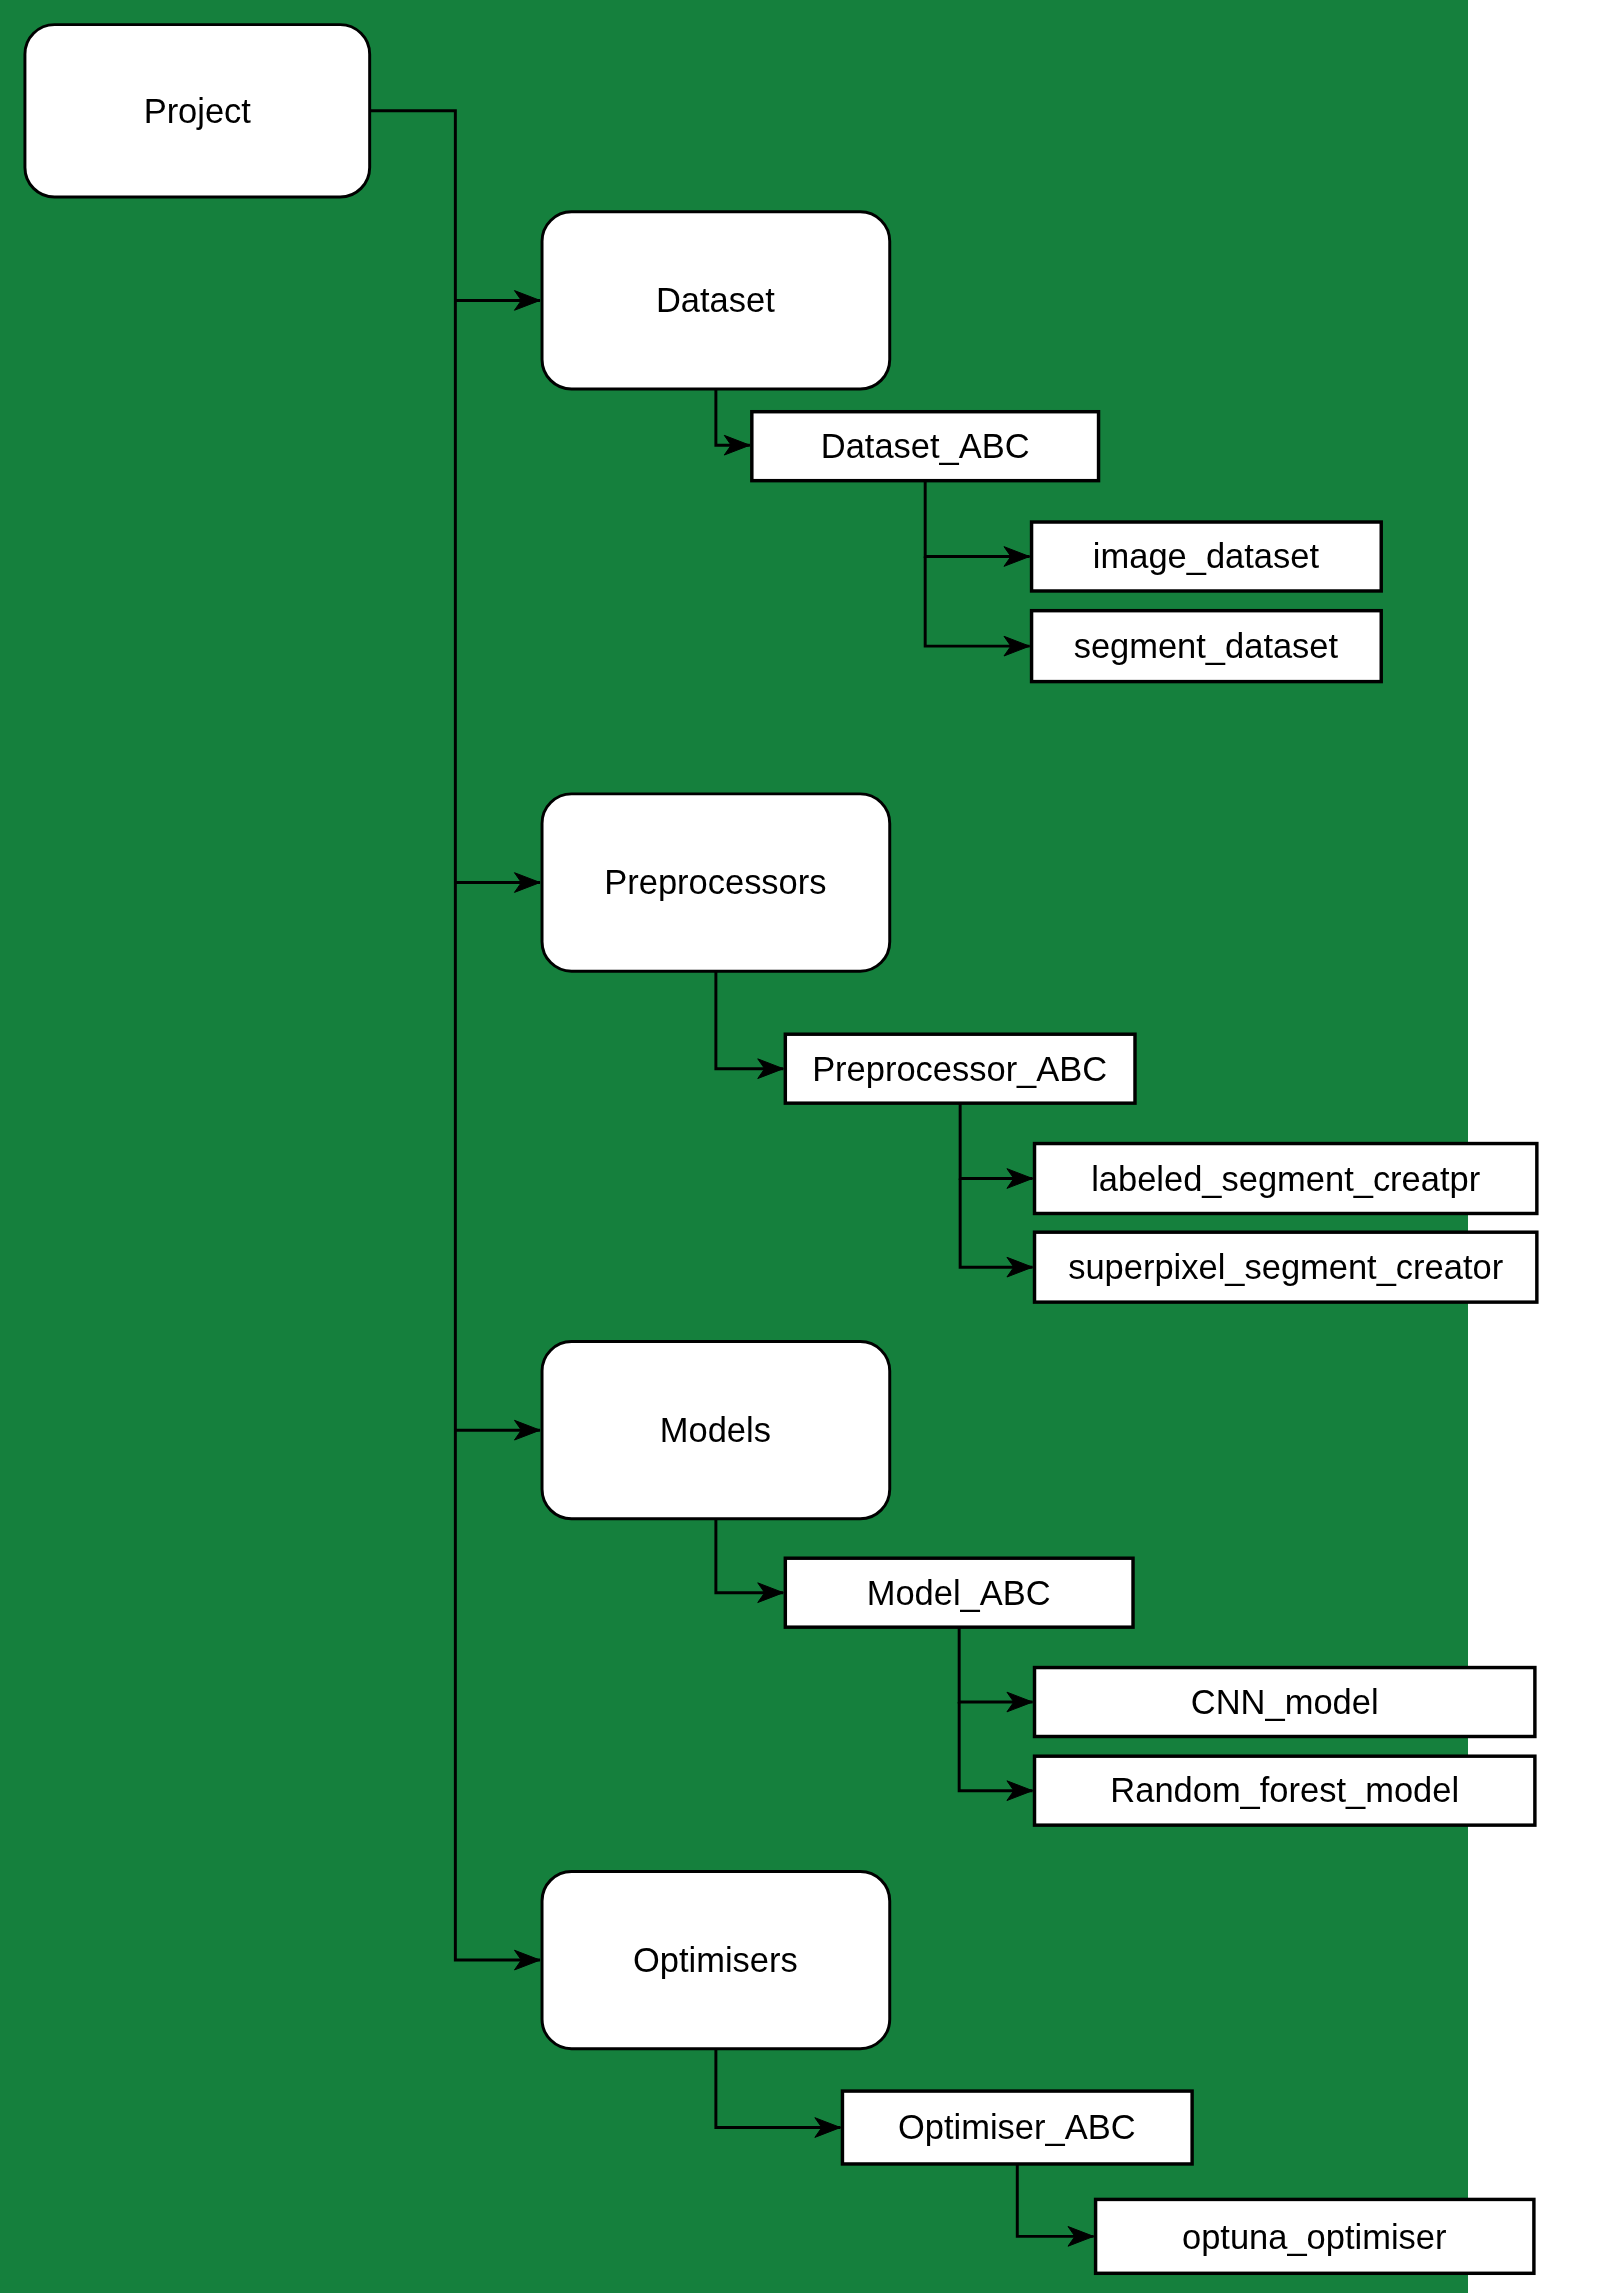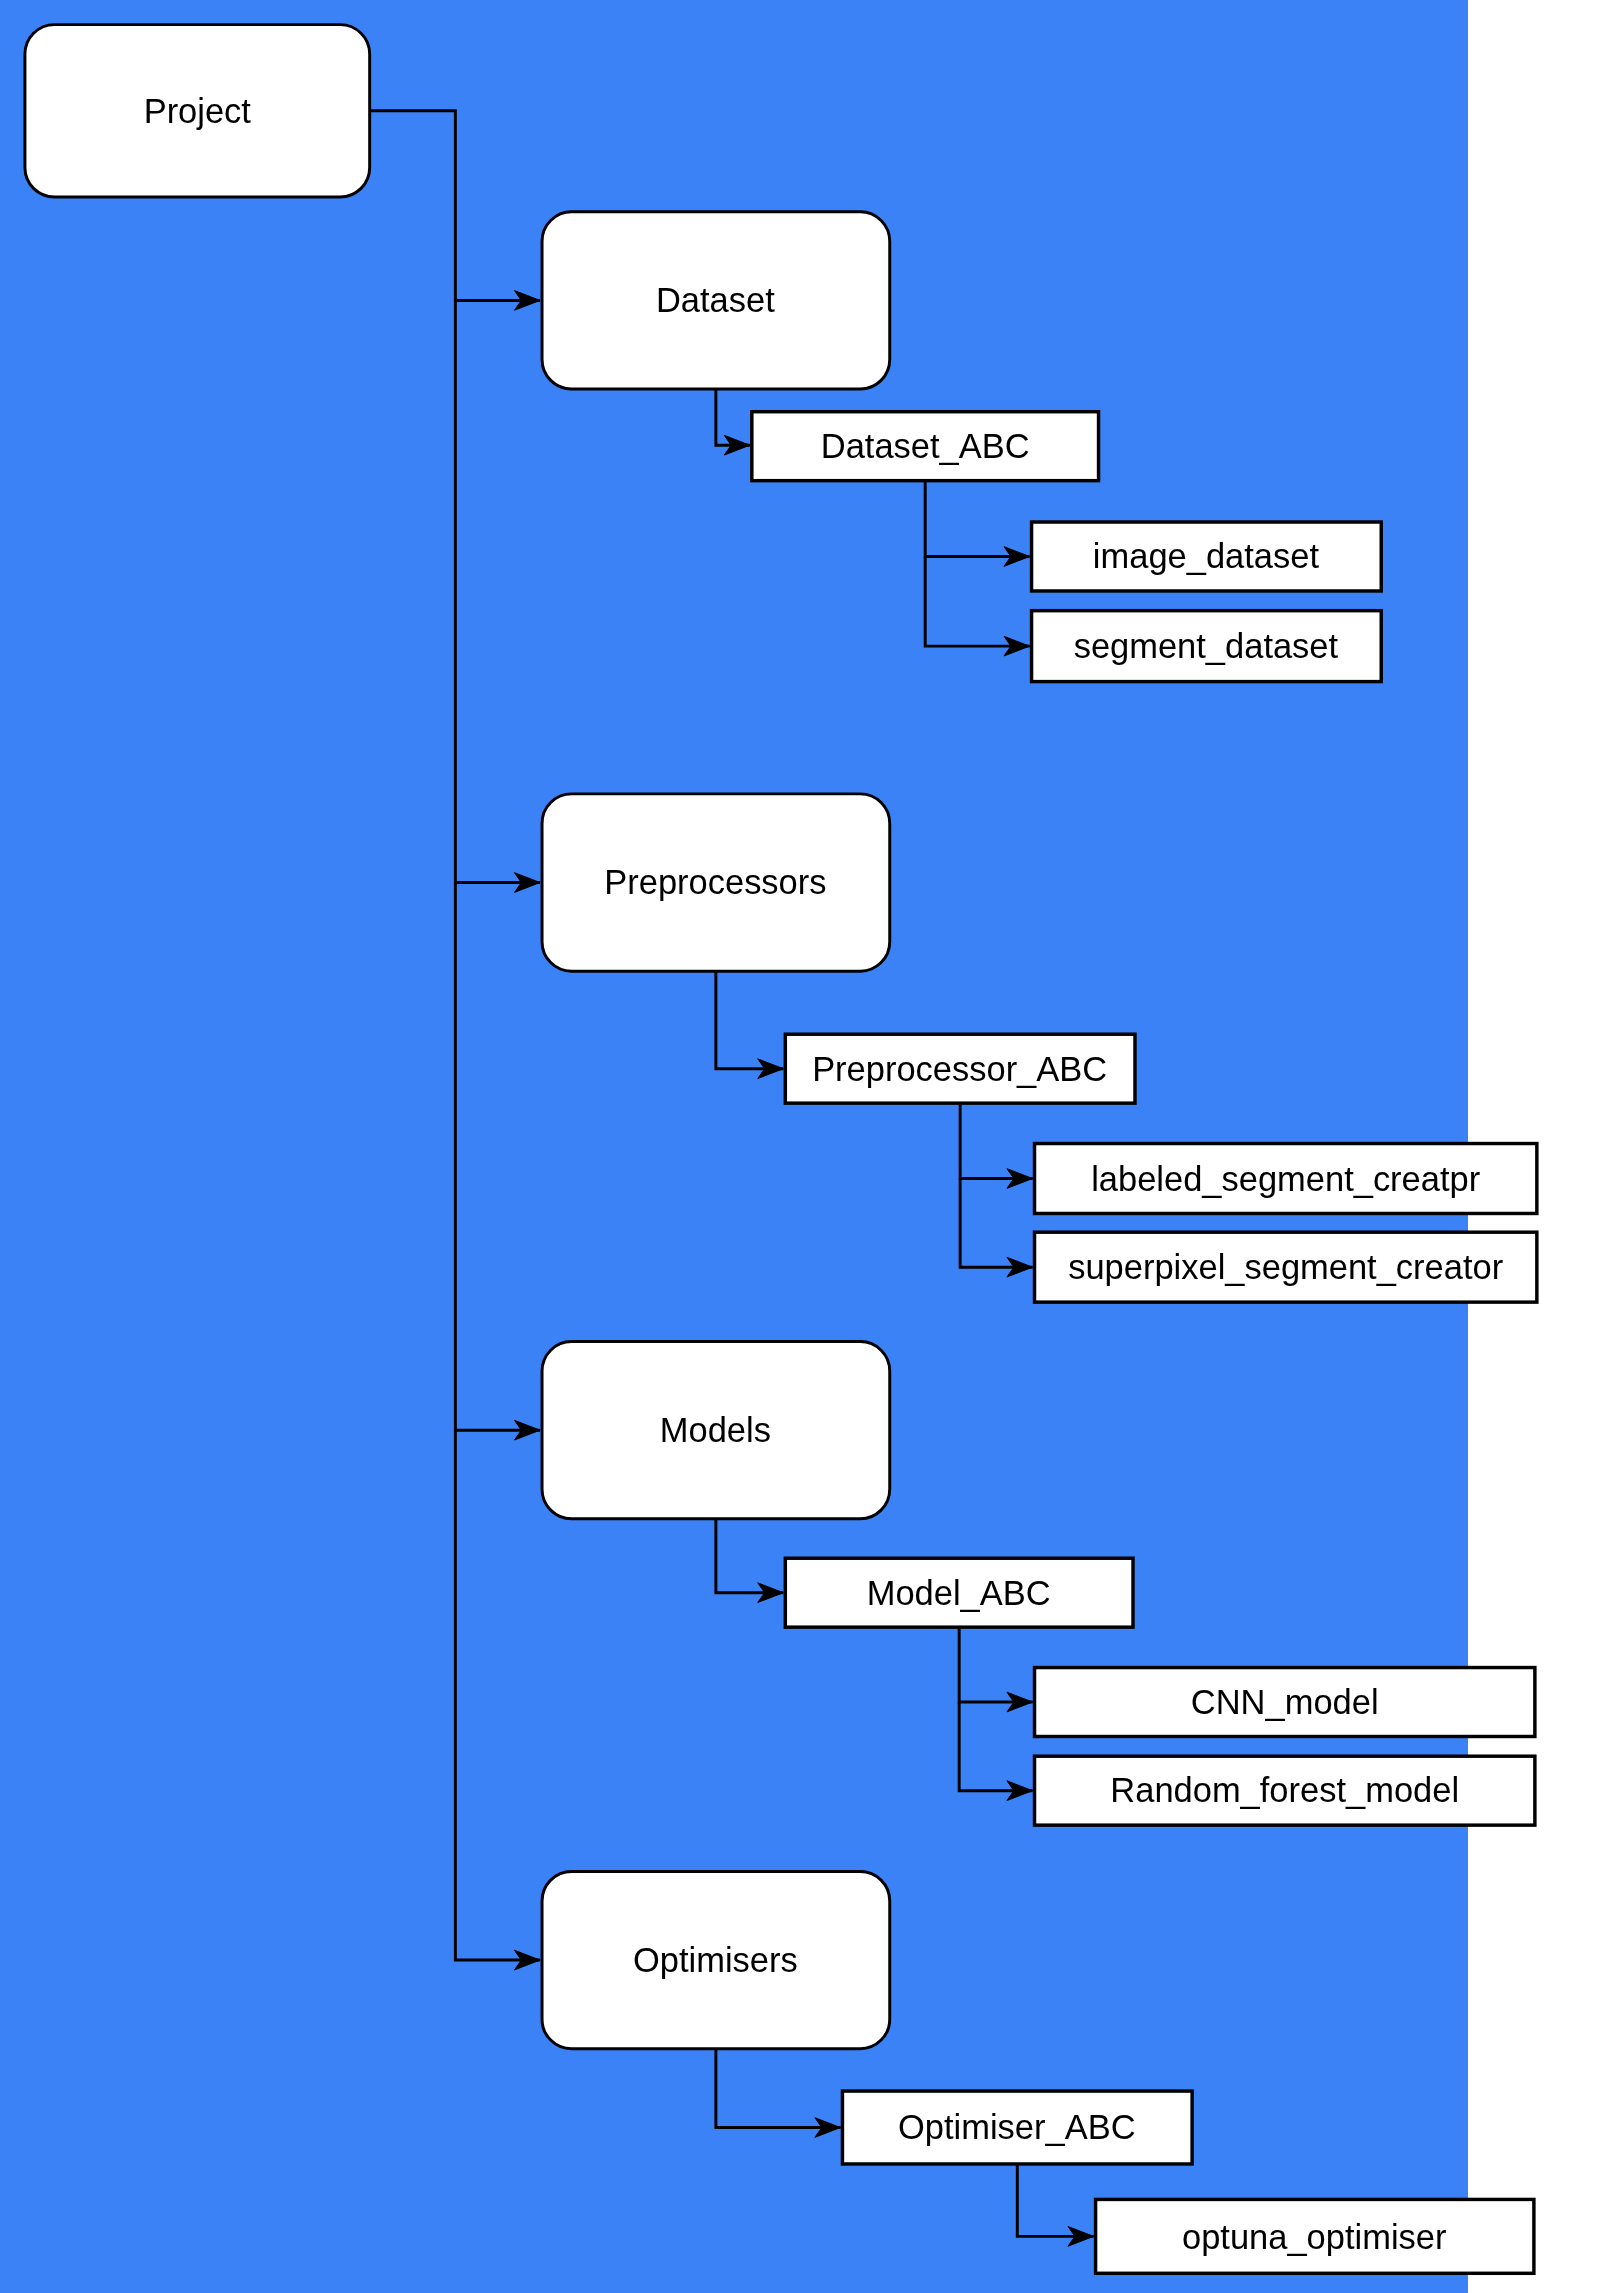--- a/index.html
+++ b/index.html
@@ -3,21 +3,21 @@
 <meta charset="utf-8">
 <style>
   html, body {
     margin: 0;
     padding: 0;
     background: #ffffff;
   }
   .stage {
     width: 1468px;
     height: 2293px;
-    background: #3b82f6;
+    background: #15803d;
     position: relative;
   }
   svg { display: block; }
   .edge {
     fill: none;
     stroke: #000000;
     stroke-width: 3px;
     stroke-linejoin: miter;
   }
   .box {

